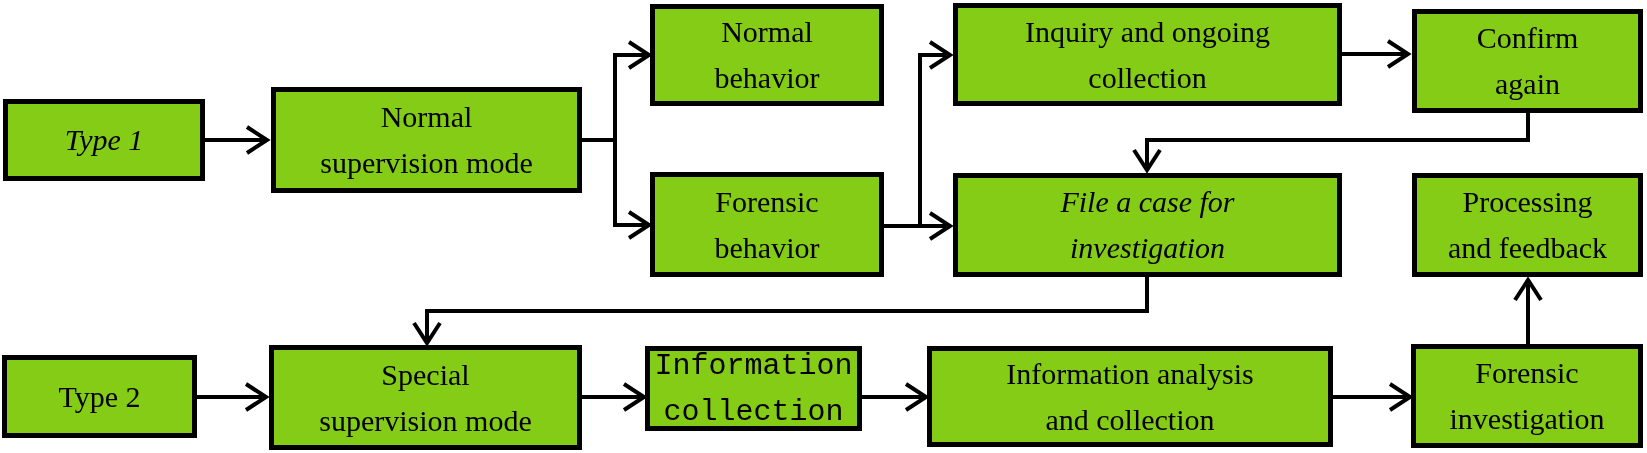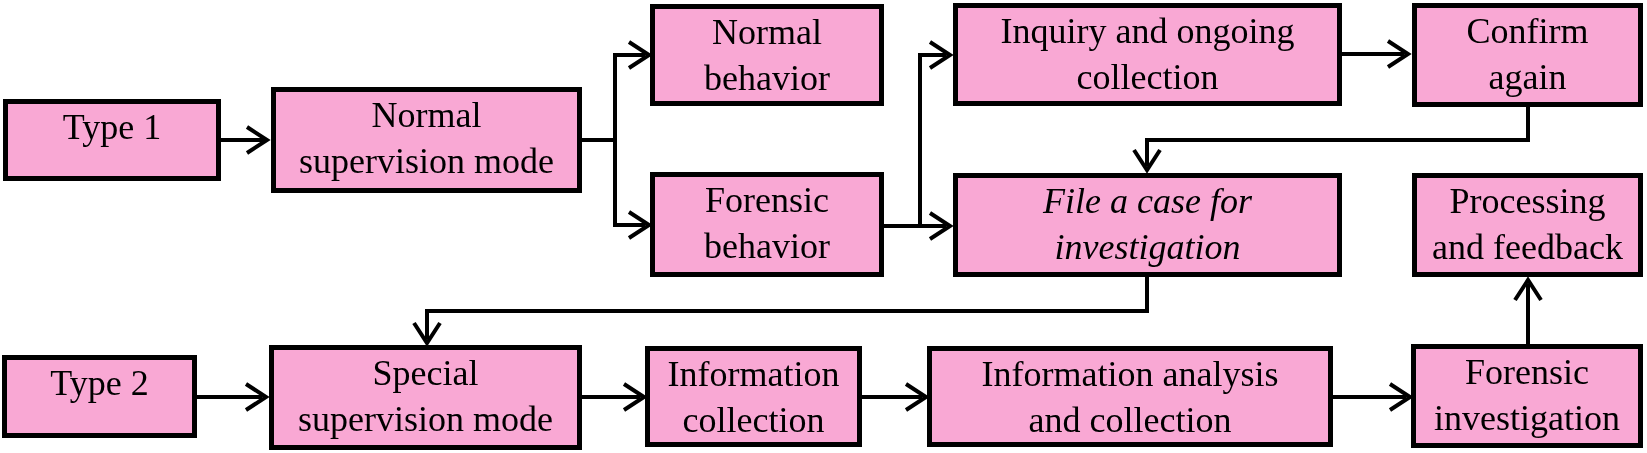--- a/index.html
+++ b/index.html
@@ -26,27 +26,28 @@
     stroke: #000000;
     stroke-width: 4;
     fill: none;
     stroke-linejoin: miter;
     stroke-linecap: butt;
   }
   .node {
     position: absolute;
     box-sizing: border-box;
     border: 5px solid #000000;
-    background: #f9a8d4;
+    background: #84cc16;
     display: flex;
     flex-direction: column;
     align-items: center;
+    justify-content: center;
     text-align: center;
     color: #000000;
-    font-size: 36px;
+    font-size: 30px;
     line-height: 46px;
     white-space: nowrap;
   }
 </style>
 </head>
 <body>
 
 <div class="canvas">
 
   <svg class="edges-layer" viewBox="0 0 1647 453" xmlns="http://www.w3.org/2000/svg">
@@ -112,59 +113,59 @@
     </g>
 
     <g>
       <path d="M1528 344 L1528 284"></path>
       <path d="M1515 300 L1528 280 L1541 300"></path>
     </g>
 
   </svg>
 
   <div id="nodes">
-      <div class="node" style="left: 3px; top: 99px; width: 218px; height: 82px;">
+      <div class="node" style="left: 3px; top: 99px; width: 202px; height: 82px; font-style: italic;">
         <span>Type 1</span>
       </div>
       <div class="node" style="left: 271px; top: 87px; width: 311px; height: 106px;">
         <span>Normal</span>
         <span>supervision mode</span>
       </div>
       <div class="node" style="left: 650px; top: 4px; width: 234px; height: 102px;">
         <span>Normal</span>
         <span>behavior</span>
       </div>
       <div class="node" style="left: 650px; top: 172px; width: 234px; height: 105px;">
         <span>Forensic</span>
         <span>behavior</span>
       </div>
       <div class="node" style="left: 953px; top: 3px; width: 389px; height: 103px;">
         <span>Inquiry and ongoing</span>
         <span>collection</span>
       </div>
-      <div class="node" style="left: 1412px; top: 3px; width: 231px; height: 104px;">
+      <div class="node" style="left: 1412px; top: 9px; width: 231px; height: 104px;">
         <span>Confirm</span>
         <span>again</span>
       </div>
       <div class="node" style="left: 953px; top: 173px; width: 389px; height: 104px; font-style: italic;">
         <span>File a case for</span>
         <span>investigation</span>
       </div>
       <div class="node" style="left: 1412px; top: 173px; width: 231px; height: 104px;">
         <span>Processing</span>
         <span>and feedback</span>
       </div>
       <div class="node" style="left: 2px; top: 355px; width: 195px; height: 83px;">
         <span>Type 2</span>
       </div>
       <div class="node" style="left: 269px; top: 345px; width: 313px; height: 105px;">
         <span>Special</span>
         <span>supervision mode</span>
       </div>
-      <div class="node" style="left: 645px; top: 346px; width: 217px; height: 101px;">
+      <div class="node" style="left: 645px; top: 346px; width: 217px; height: 85px; font-family: Liberation Mono, monospace;">
         <span>Information</span>
         <span>collection</span>
       </div>
       <div class="node" style="left: 927px; top: 346px; width: 406px; height: 101px;">
         <span>Information analysis</span>
         <span>and collection</span>
       </div>
       <div class="node" style="left: 1411px; top: 344px; width: 232px; height: 104px;">
         <span>Forensic</span>
         <span>investigation</span>

